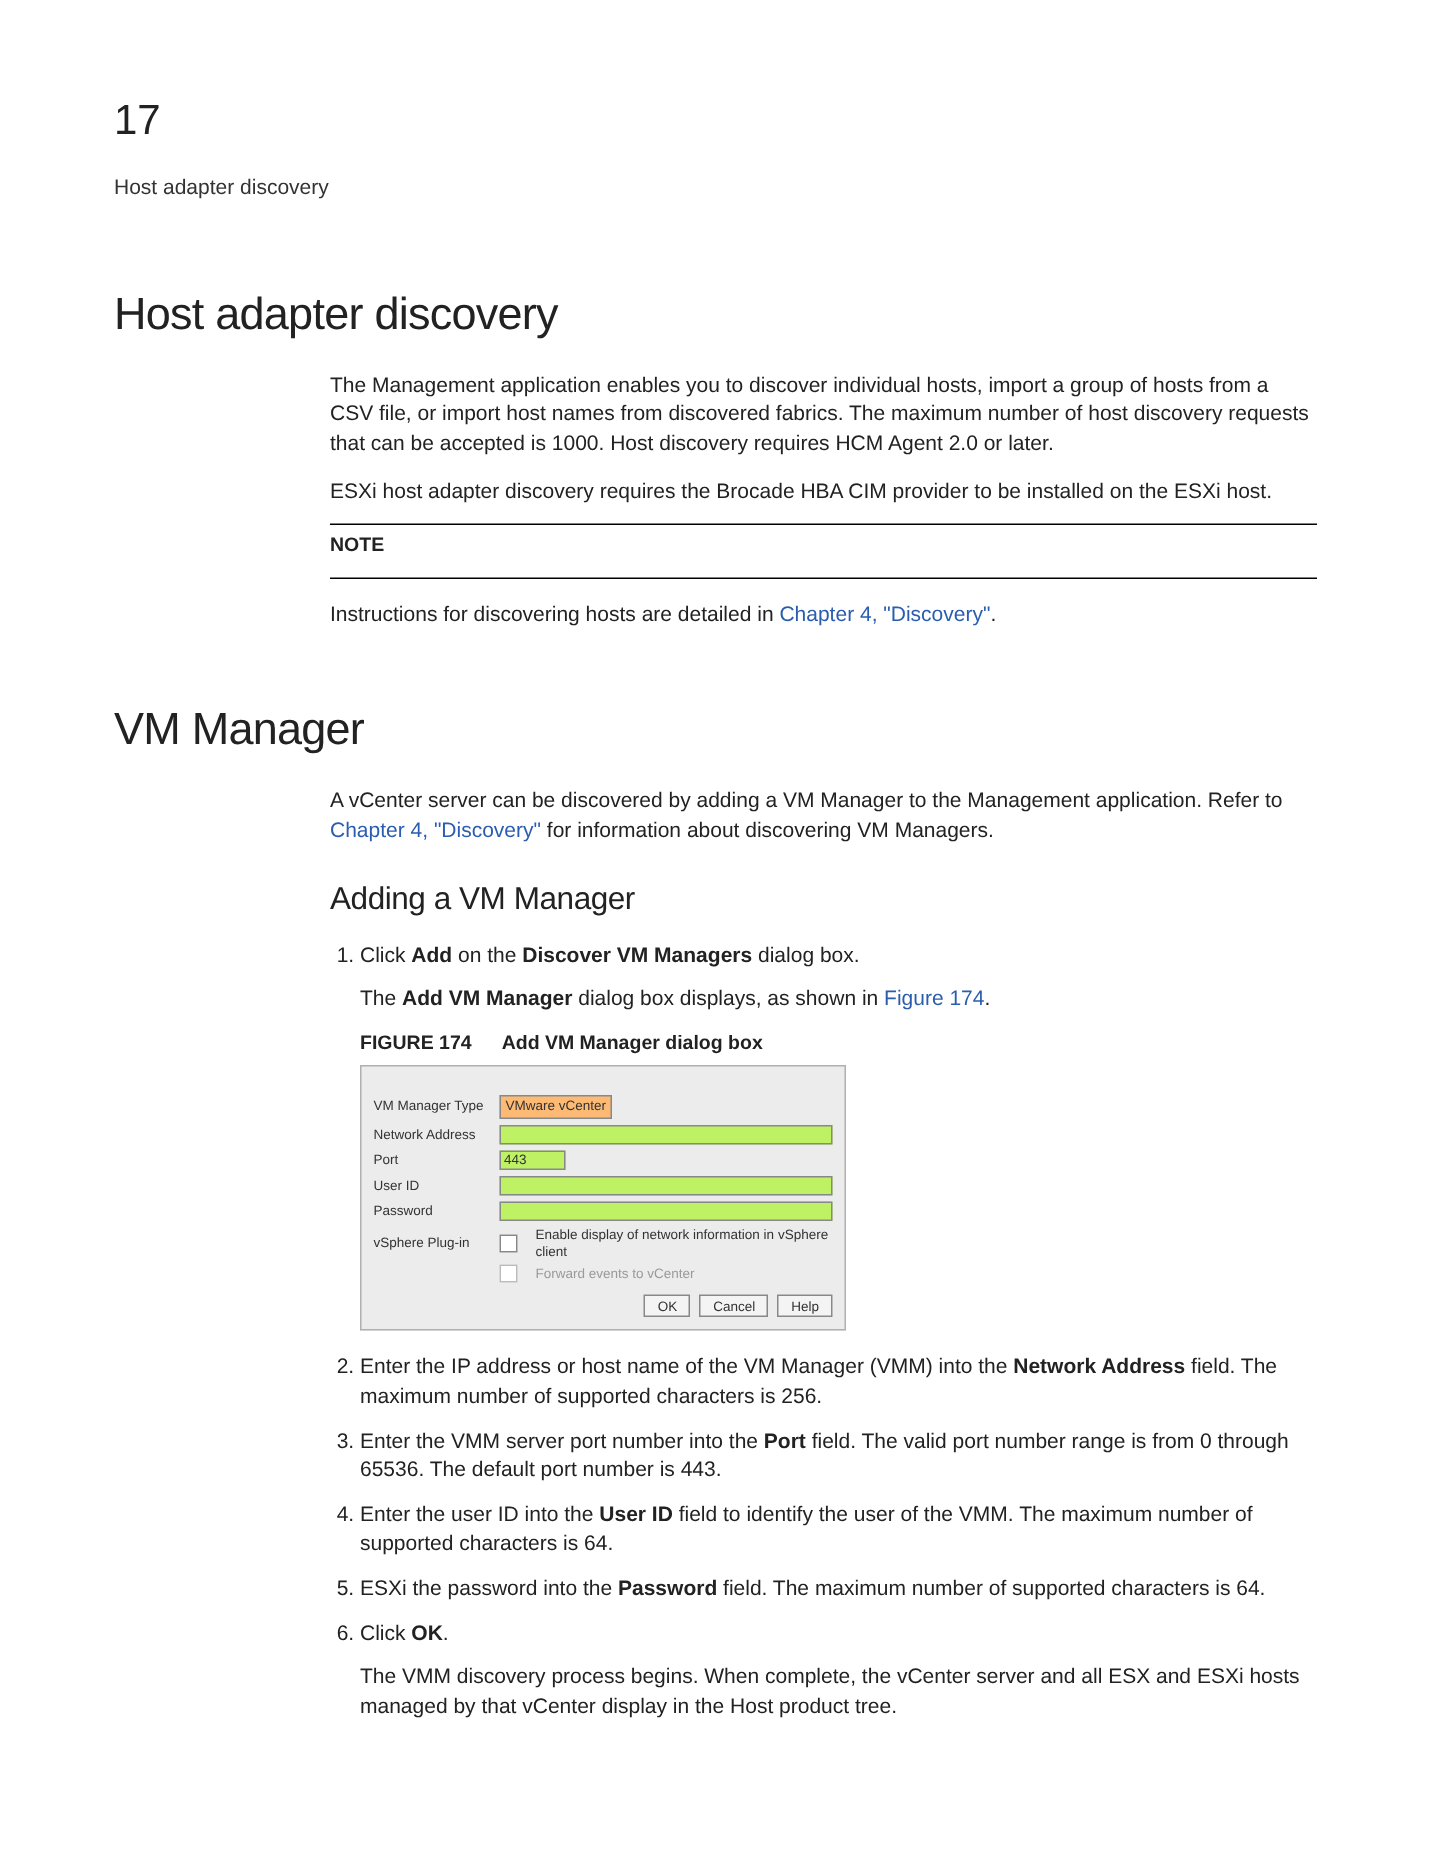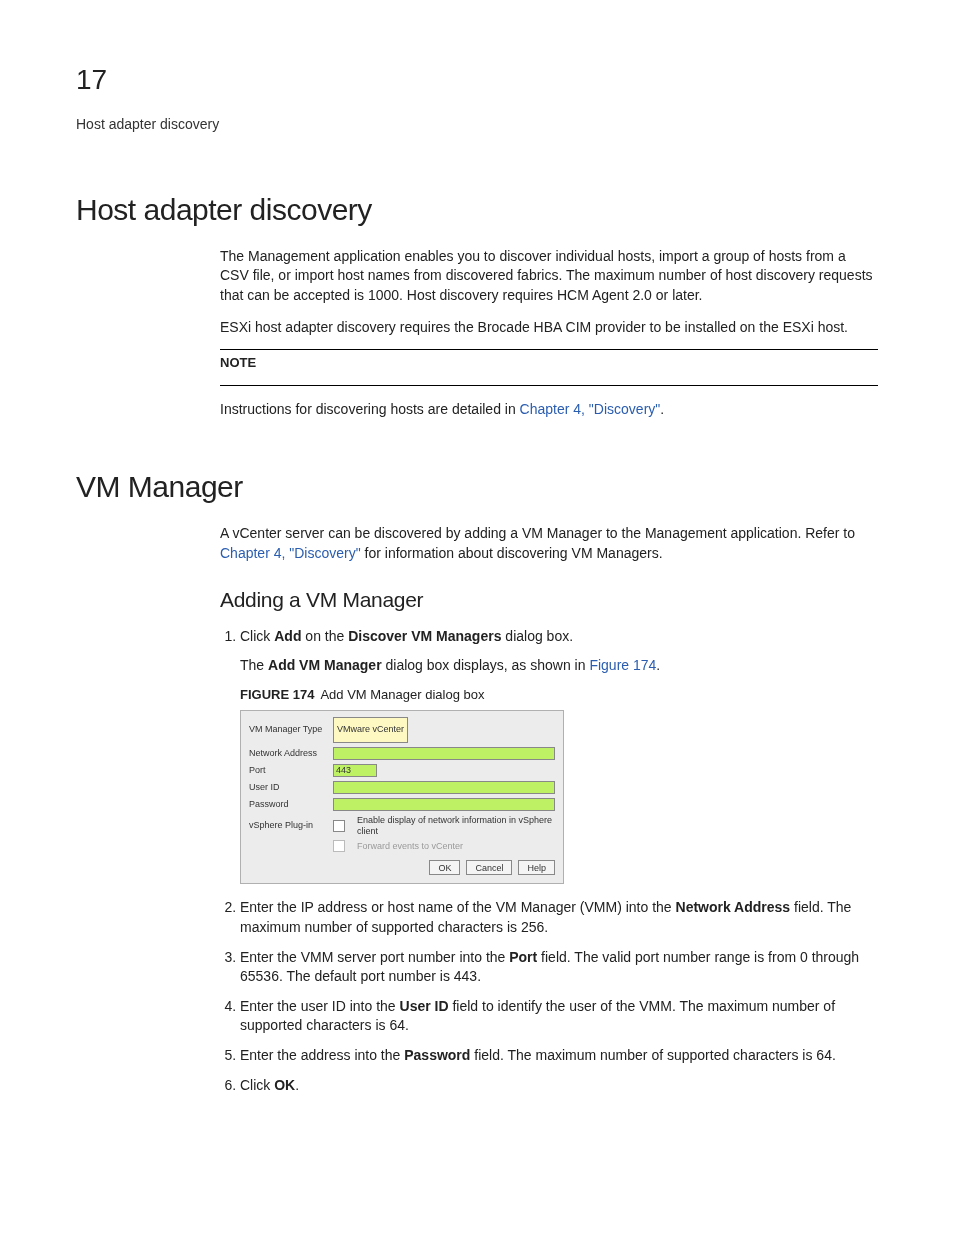--- a/index.html
+++ b/index.html
@@ -77,28 +77,28 @@
   ol.steps > li .step-para {
     margin-top: 10px;
   }
   .fig-caption {
     font-family: Arial, Helvetica, sans-serif;
     font-size: 13px;
     font-weight: bold;
     margin: 10px 0 6px 0;
   }
   .fig-caption .caption-text {
-    font-weight: normal;
-    margin-left: 6px;
+    font-weight: bold;
+    margin-left: 20px;
   }
   .dialog {
     width: 306px;
     border: 1px solid #b0b0b0;
     background: #ececec;
-    padding: 6px 8px 8px 8px;
+    padding: 19px 8px 8px 8px;
     font-size: 9px;
     color: #333;
     font-family: Tahoma, Arial, sans-serif;
     line-height: 1.2;
     margin-bottom: 14px;
   }
   .dialog-row {
     display: flex;
     align-items: center;
     margin-bottom: 4px;
@@ -114,22 +114,22 @@
     background: #bef264;
     height: 13px;
     box-sizing: border-box;
     padding: 0 2px;
     font-size: 9px;
   }
   .dlg-input.wide { flex: 1; }
   .dlg-input.short { width: 44px; }
   .dlg-type {
     border: 1px solid #888;
-    background: #fef9c3;
-    height: 26px;
+    background: #fdba74;
+    height: 16px;
     box-sizing: border-box;
     padding: 0 3px;
     font-size: 9px;
     display: inline-flex;
     align-items: center;
   }
   .dlg-checkrow {
     display:flex;
     align-items:center;
     gap:12px;
@@ -258,21 +258,22 @@
 
       <li>
         <span>Enter the VMM server port number into the </span><span class="bold">Port</span><span> field. The valid port number range is from 0 through 65536. The default port number is 443.</span>
       </li>
 
       <li>
         <span>Enter the user ID into the </span><span class="bold">User ID</span><span> field to identify the user of the VMM. The maximum number of supported characters is 64.</span>
       </li>
 
       <li>
-        <span>Enter the address into the </span><span class="bold">Password</span><span> field. The maximum number of supported characters is 64.</span>
+        <span>ESXi the password into the </span><span class="bold">Password</span><span> field. The maximum number of supported characters is 64.</span>
       </li>
 
       <li>
         <span>Click </span><span class="bold">OK</span><span>.</span>
+        <div class="step-para">The VMM discovery process begins. When complete, the vCenter server and all ESX and ESXi hosts managed by that vCenter display in the Host product tree.</div>
       </li>
     </ol>
   </div>
 </div>
 
 </body></html>

